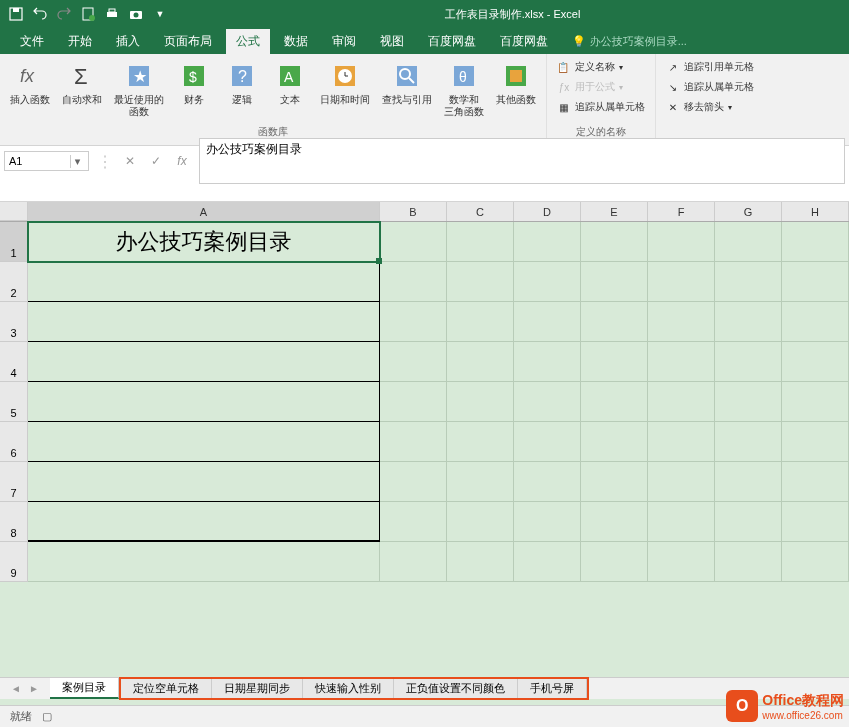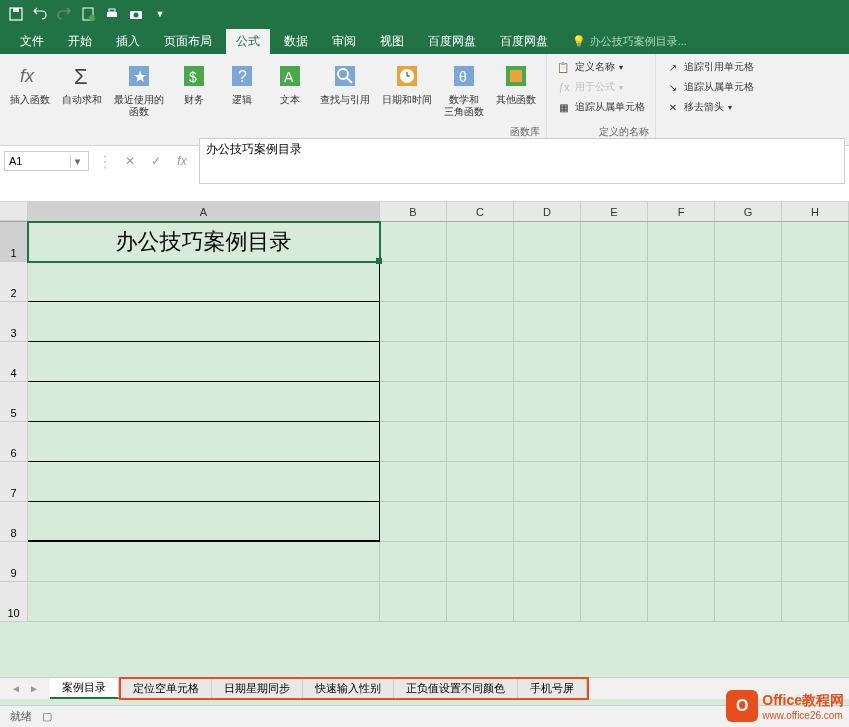--- a/index.html
+++ b/index.html
@@ -11,21 +11,21 @@
     .title-text { flex: 1; text-align: center; }
     
     .menu-bar { height: 26px; background: #217346; display: flex; align-items: center; padding: 0 10px; gap: 4px; }
     .menu-item { color: #fff; font-size: 12px; padding: 4px 10px; cursor: pointer; }
     .menu-item.active { background: #f1f1f1; color: #217346; }
     .tell-me { color: #a8d8c0; font-size: 11px; margin-left: 10px; display: flex; align-items: center; gap: 4px; }
     
     .ribbon { height: 92px; background: #f1f1f1; border-bottom: 1px solid #d4d4d4; display: flex; }
     .ribbon-group { border-right: 1px solid #e0e0e0; padding: 4px 6px; display: flex; flex-direction: column; }
     .ribbon-group-content { flex: 1; display: flex; align-items: flex-start; gap: 4px; }
-    .ribbon-group-label { font-size: 10px; color: #666; text-align: right; padding: 2px 0; }
+    .ribbon-group-label { font-size: 10px; color: #666; text-align: center; padding: 2px 0; }
     .big-btn { display: flex; flex-direction: column; align-items: center; justify-content: center; padding: 2px 4px; cursor: pointer; min-width: 44px; }
     .big-btn-icon { width: 32px; height: 32px; margin-bottom: 2px; display: flex; align-items: center; justify-content: center; }
     .big-btn-label { font-size: 10px; color: #333; text-align: center; line-height: 12px; }
     .sub-group { display: flex; flex-direction: column; gap: 2px; }
     .small-btn { display: flex; align-items: center; gap: 4px; font-size: 10px; color: #333; padding: 2px 4px; cursor: pointer; white-space: nowrap; }
     .small-btn-icon { width: 14px; height: 14px; display: flex; align-items: center; justify-content: center; }
     
     .formula-bar-area { height: 56px; background: #fff; border-bottom: 1px solid #d4d4d4; padding: 4px; }
     .name-box-row { display: flex; align-items: center; gap: 8px; height: 22px; }
     .name-box { width: 85px; height: 20px; border: 1px solid #ccc; font-size: 11px; padding: 0 4px; display: flex; align-items: center; background: #fff; }
@@ -99,20 +99,21 @@
         </svg>
       </span>
     <span class="qat-icon">
         <svg width="14" height="14" viewBox="0 0 14 14">
           <rect x="1" y="4" width="12" height="8" rx="1" fill="#fff"></rect>
           <circle cx="7" cy="8" r="2.5" fill="#217346"></circle>
         </svg>
       </span>
     <span class="qat-icon" style="color:#fff;font-size:9px;">▼</span>
   </div>
+  <div class="title-text">工作表目录制作.xlsx - Excel</div>
 </div>
 
 <div class="menu-bar">
   <div class="menu-item">文件</div>
   <div class="menu-item">开始</div>
   <div class="menu-item">插入</div>
   <div class="menu-item">页面布局</div>
   <div class="menu-item active">公式</div>
   <div class="menu-item">数据</div>
   <div class="menu-item">审阅</div>
@@ -177,36 +178,36 @@
             <svg width="28" height="28">
               <rect x="4" y="4" width="20" height="20" fill="#49a849"></rect>
               <text x="8" y="20" font-size="14" fill="#fff">A</text>
             </svg>
           </div>
         <div class="big-btn-label">文本</div>
       </div>
       <div class="big-btn">
         <div class="big-btn-icon">
             <svg width="28" height="28">
+              <rect x="4" y="4" width="20" height="20" fill="#e8a33d"></rect>
+              <circle cx="14" cy="14" r="7" fill="#fff"></circle>
+              <path d="M14 10 V14 H17" stroke="#333" fill="none"></path>
+            </svg>
+          </div>
+        <div class="big-btn-label">日期和时间</div>
+      </div>
+      <div class="big-btn">
+        <div class="big-btn-icon">
+            <svg width="28" height="28">
               <rect x="4" y="4" width="20" height="20" fill="#7ba7d7"></rect>
               <circle cx="12" cy="12" r="5" fill="none" stroke="#fff" stroke-width="2"></circle>
               <line x1="16" y1="16" x2="21" y2="21" stroke="#fff" stroke-width="2"></line>
             </svg>
           </div>
         <div class="big-btn-label">查找与引用</div>
-      </div>
-      <div class="big-btn">
-        <div class="big-btn-icon">
-            <svg width="28" height="28">
-              <rect x="4" y="4" width="20" height="20" fill="#e8a33d"></rect>
-              <circle cx="14" cy="14" r="7" fill="#fff"></circle>
-              <path d="M14 10 V14 H17" stroke="#333" fill="none"></path>
-            </svg>
-          </div>
-        <div class="big-btn-label">日期和时间</div>
       </div>
       <div class="big-btn">
         <div class="big-btn-icon">
             <svg width="28" height="28">
               <rect x="4" y="4" width="20" height="20" fill="#7ba7d7"></rect>
               <text x="9" y="20" font-size="14" fill="#fff">θ</text>
             </svg>
           </div>
         <div class="big-btn-label" style="white-space:pre">数学和
 三角函数</div>
@@ -387,31 +388,20 @@
       <div class="row-header" style="height:40px;">9</div>
       <div class="cell" style="width:352px;height:40px;"></div>
       <div class="cell cell-other" style="height:40px;"></div>
       <div class="cell cell-other" style="height:40px;"></div>
       <div class="cell cell-other" style="height:40px;"></div>
       <div class="cell cell-other" style="height:40px;"></div>
       <div class="cell cell-other" style="height:40px;"></div>
       <div class="cell cell-other" style="height:40px;"></div>
       <div class="cell cell-other" style="height:40px;"></div>
     </div>
-  <div class="row">
-      <div class="row-header" style="height:40px;">10</div>
-      <div class="cell" style="width:352px;height:40px;"></div>
-      <div class="cell cell-other" style="height:40px;"></div>
-      <div class="cell cell-other" style="height:40px;"></div>
-      <div class="cell cell-other" style="height:40px;"></div>
-      <div class="cell cell-other" style="height:40px;"></div>
-      <div class="cell cell-other" style="height:40px;"></div>
-      <div class="cell cell-other" style="height:40px;"></div>
-      <div class="cell cell-other" style="height:40px;"></div>
-    </div>
 </div>
 
 <div class="sheet-tabs">
   <div class="tab-nav">
     <span class="tab-nav-btn">◄</span>
     <span class="tab-nav-btn">►</span>
   </div>
   <div class="tab active">案例目录</div>
   <div class="tabs-highlight">
     <div class="tab">定位空单元格</div>

